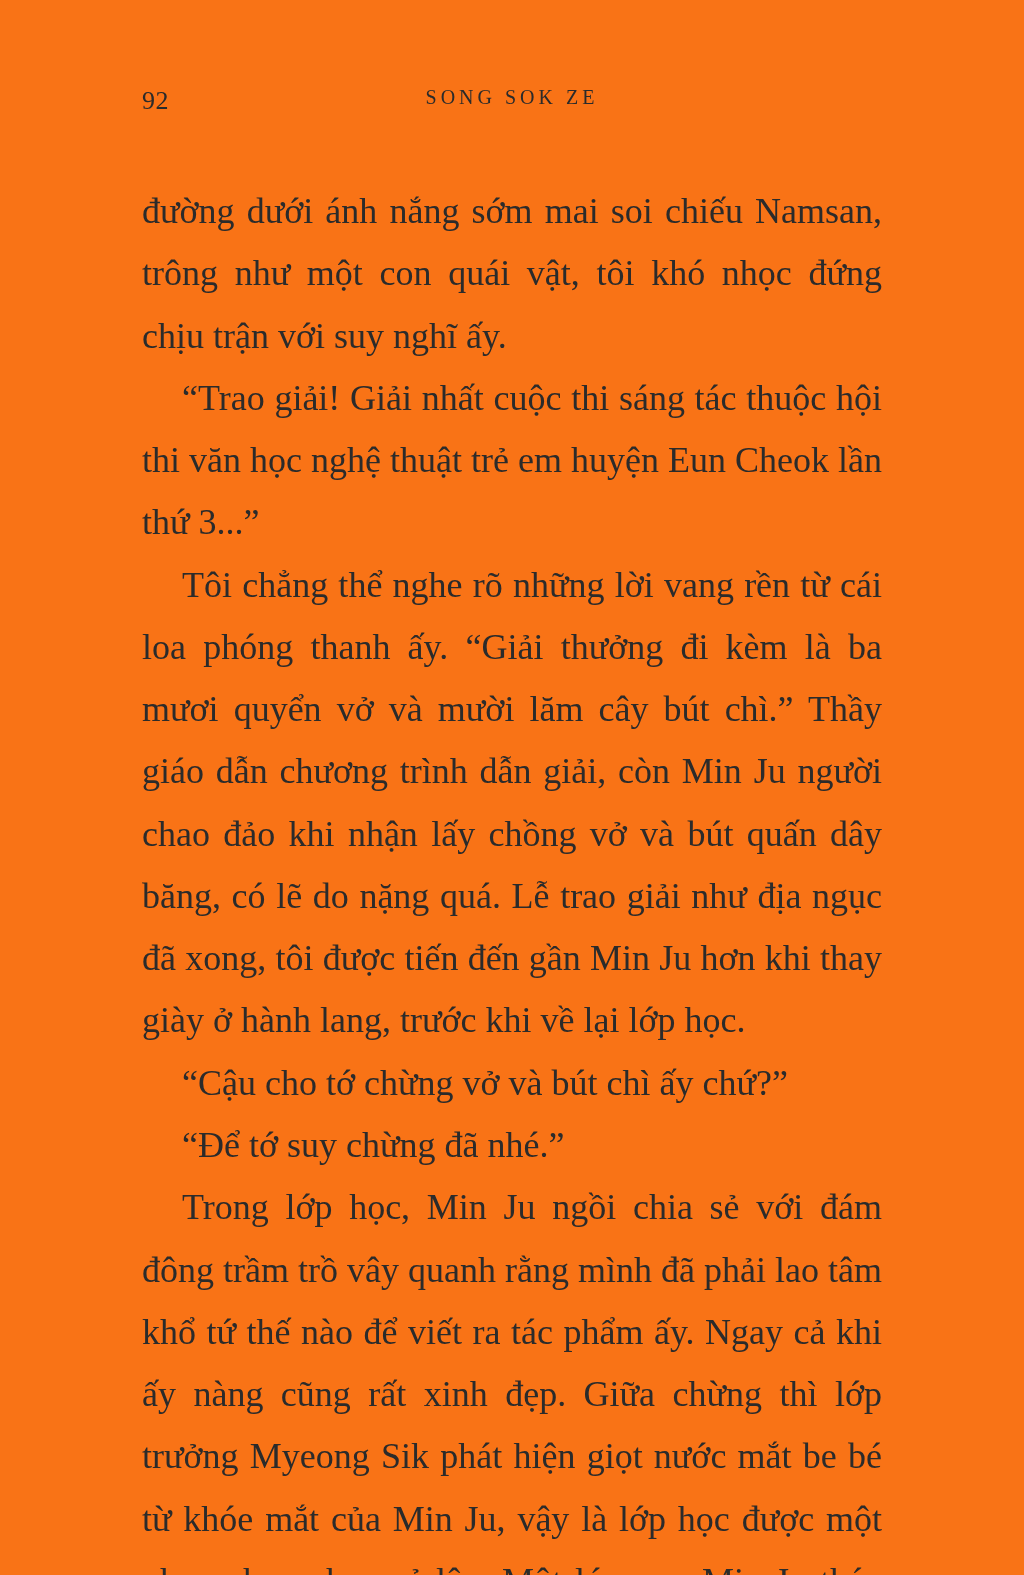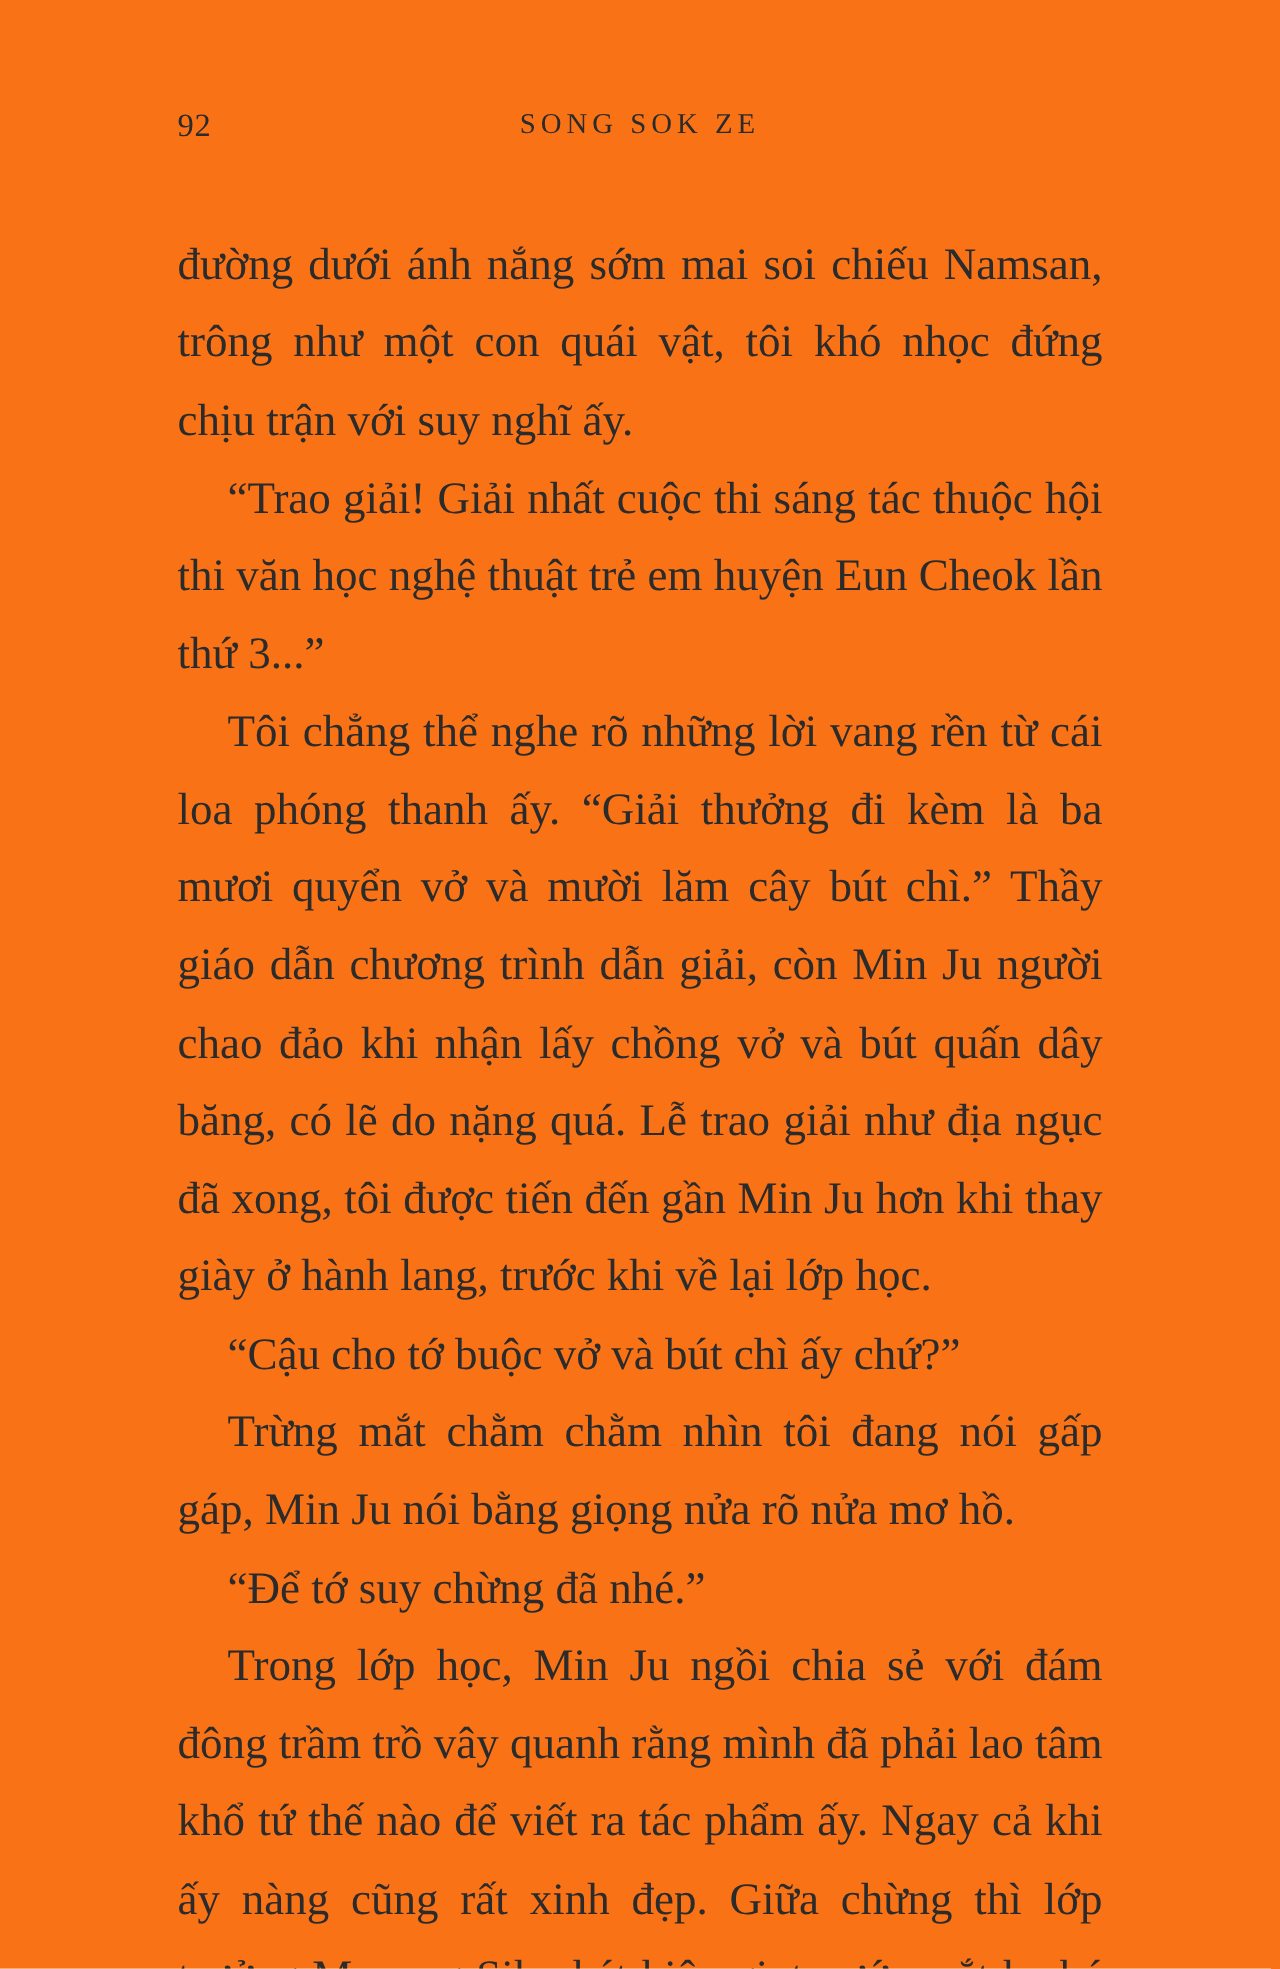--- a/index.html
+++ b/index.html
@@ -28,21 +28,21 @@
   .page-number {
     font-size: 26px;
     letter-spacing: 0.5px;
     color: #2b2b2b;
   }
   .book-title {
     position: absolute;
     left: 0;
     right: 0;
     text-align: center;
-    font-size: 23px;
+    font-size: 20px;
     letter-spacing: 4px;
     color: #2b2b2b;
     text-transform: uppercase;
   }
   .body-text {
     font-size: 36px;
     line-height: 1.73;
     text-align: justify;
     text-justify: inter-word;
   }
@@ -61,19 +61,18 @@
 
   <div class="running-head">
     <span class="page-number">92</span>
     <span class="book-title">SONG SOK ZE</span>
   </div>
 
   <div class="body-text">
     <p>đường dưới ánh nắng sớm mai soi chiếu Namsan, trông như một con quái vật, tôi khó nhọc đứng chịu trận với suy nghĩ ấy.</p>
     <p class="indent">“Trao giải! Giải nhất cuộc thi sáng tác thuộc hội thi văn học nghệ thuật trẻ em huyện Eun Cheok lần thứ 3...”</p>
     <p class="indent">Tôi chẳng thể nghe rõ những lời vang rền từ cái loa phóng thanh ấy. “Giải thưởng đi kèm là ba mươi quyển vở và mười lăm cây bút chì.” Thầy giáo dẫn chương trình dẫn giải, còn Min Ju người chao đảo khi nhận lấy chồng vở và bút quấn dây băng, có lẽ do nặng quá. Lễ trao giải như địa ngục đã xong, tôi được tiến đến gần Min Ju hơn khi thay giày ở hành lang, trước khi về lại lớp học.</p>
-    <p class="indent">“Cậu cho tớ buộc vở và bút chì ấy chứ?”</p>
-    <p class="indent">Trừng mắt chằm chằm nhìn tôi đang nói gấp gáp, Min Ju nói bằng giọng nửa rõ nửa mơ hồ.</p>
+    <p class="indent">“Cậu cho tớ chừng vở và bút chì ấy chứ?”</p>
     <p class="indent">“Để tớ suy chừng đã nhé.”</p>
     <p class="indent">Trong lớp học, Min Ju ngồi chia sẻ với đám đông trầm trồ vây quanh rằng mình đã phải lao tâm khổ tứ thế nào để viết ra tác phẩm ấy. Ngay cả khi ấy nàng cũng rất xinh đẹp. Giữa chừng thì lớp trưởng Myeong Sik phát hiện giọt nước mắt be bé từ khóe mắt của Min Ju, vậy là lớp học được một phen nhao nhao cả lên. Một lúc sau, Min Ju tháo chồng tập vở buộc dây băng, lôi bút chì trong hộp ra, bảo rằng cô không cần những thứ này rồi bắt đầu phát cho đám bạn mỗi đứa một món. Chúng là của tôi cơ mà.</p>
   </div>
 
 </div>
 
 </body></html>

